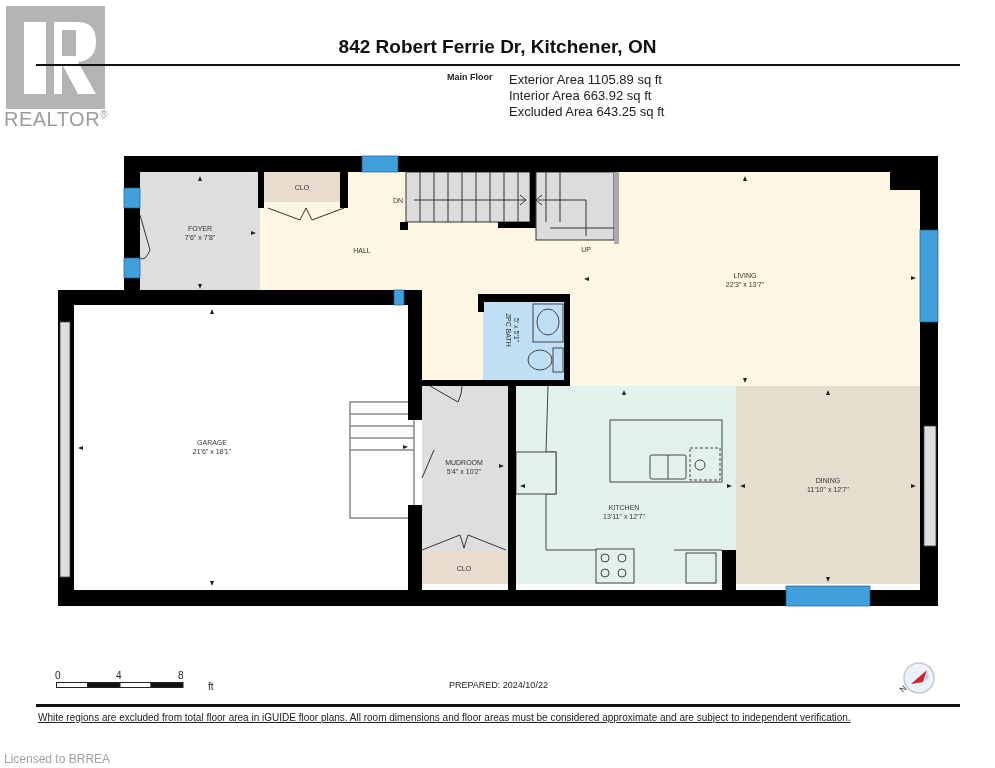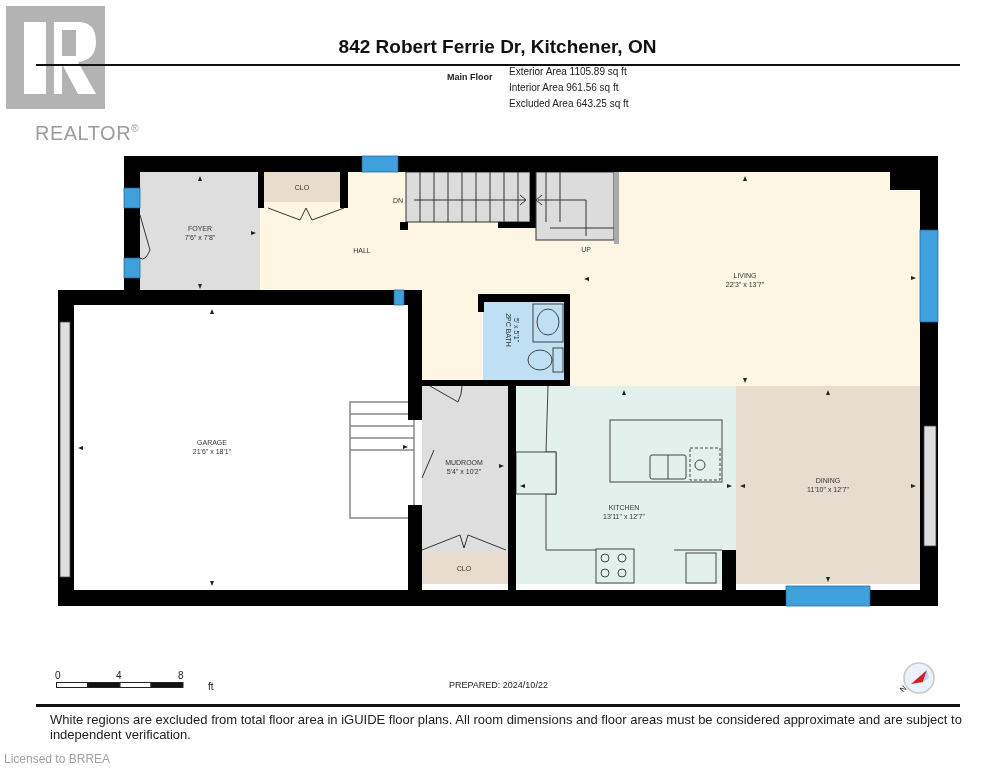--- a/index.html
+++ b/index.html
@@ -1,50 +1,50 @@
 <!DOCTYPE html>
 <html><head>
 <meta charset="utf-8">
 <style>
   html, body { margin:0; padding:0; background:#ffffff; }
   body { width:995px; height:768px; position:relative; overflow:hidden; font-family:"Liberation Sans", sans-serif; color:#222; }
   .logo { position:absolute; left:6px; top:6px; width:99px; height:103px; background:#b3b3b3; }
-  .logo-label { position:absolute; left:4px; top:122px; font-size:20px; color:#9c9c9c; letter-spacing:0.5px;margin-left:31px; }
+  .logo-label { position:absolute; left:4px; top:108px; font-size:20px; color:#9c9c9c; letter-spacing:0.5px; }
   .logo-label sup { font-size:10px; }
   .title { position:absolute; left:0; width:995px; top:36px; text-align:center; font-size:19px; font-weight:bold; color:#111; }
   .title-rule { position:absolute; left:36px; top:64px; width:924px; height:2px; background:#111; }
   .area-label { position:absolute; left:447px; top:72px; font-size:9px; font-weight:bold; color:#222; }
-  .area-lines { position:absolute; left:509px; top:64px; font-size:10px; line-height:16px; color:#222; }
+  .area-lines { position:absolute; left:509px; top:72px; font-size:13px; line-height:16px; color:#222; }
   svg.plan { position:absolute; left:0; top:0; }
   .room-text { font-family:"Liberation Sans", sans-serif; font-size:7px; fill:#333; text-anchor:middle; }
   .scale { position:absolute; left:55px; top:670px; }
   .prepared { position:absolute; left:449px; top:680px; font-size:9px; color:#222; }
   .compass { position:absolute; left:897px; top:660px; }
   .footer-rule { position:absolute; left:36px; top:704px; width:924px; height:3px; background:#111; }
-  .footer-note { position:absolute; left:50px; top:712px; font-size:13px; color:#222; }
+  .footer-note { position:absolute; left:38px; top:712px; font-size:10px; color:#222;text-decoration:underline; }
   .licensed { position:absolute; left:4px; top:752px; font-size:12px; color:#a0a0a0; }
 </style>
 </head>
 <body>
 
 <div class="logo">
   <svg width="99" height="103" viewBox="0 0 99 103">
     <rect x="18" y="16" width="22" height="72" fill="#ffffff"></rect>
     <path d="M48 16 H72 Q90 16 90 36 Q90 54 72 56 L90 88 H72 L56 58 H56 V88 H48 Z" fill="#ffffff"></path>
     <rect x="56" y="24" width="14" height="26" fill="#b3b3b3"></rect>
   </svg>
 </div>
 <div class="logo-label"><span>REALTOR</span><sup>®</sup></div>
 
 <div class="title">842 Robert Ferrie Dr, Kitchener, ON</div>
 <div class="title-rule"></div>
 <div class="area-label">Main Floor</div>
 <div class="area-lines">
   <div>Exterior Area 1105.89 sq ft</div>
-  <div>Interior Area 961.56 sq ft</div>
+  <div>Interior Area 663.92 sq ft</div>
   <div>Excluded Area 643.25 sq ft</div>
 </div>
 
 <svg class="plan" width="995" height="768" viewBox="0 0 995 768">
 
   <rect x="140" y="172" width="120" height="120" fill="#dedede"></rect>
   <rect x="260" y="172" width="660" height="214" fill="#fdf6e3"></rect>
   <rect x="264" y="172" width="76" height="30" fill="#e7dccd"></rect>
   <rect x="74" y="305" width="335" height="285" fill="#ffffff"></rect>
   <rect x="483" y="300" width="82" height="80" fill="#bfdff5"></rect>

